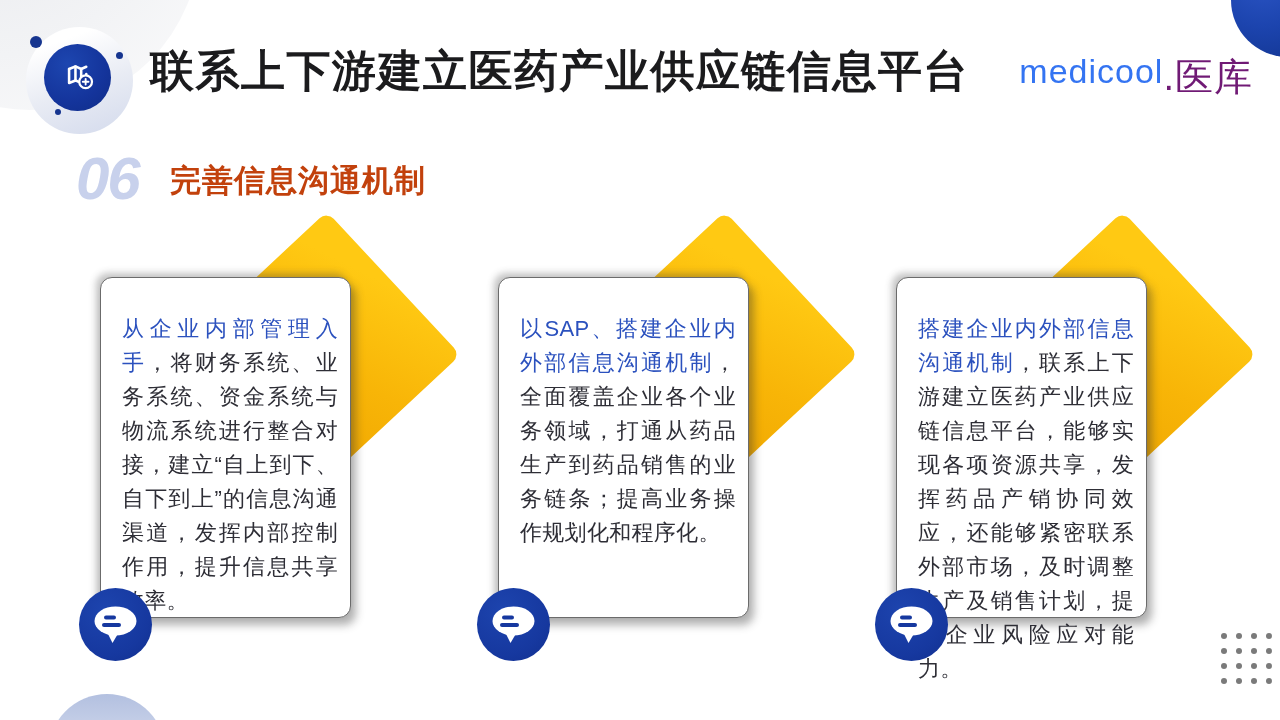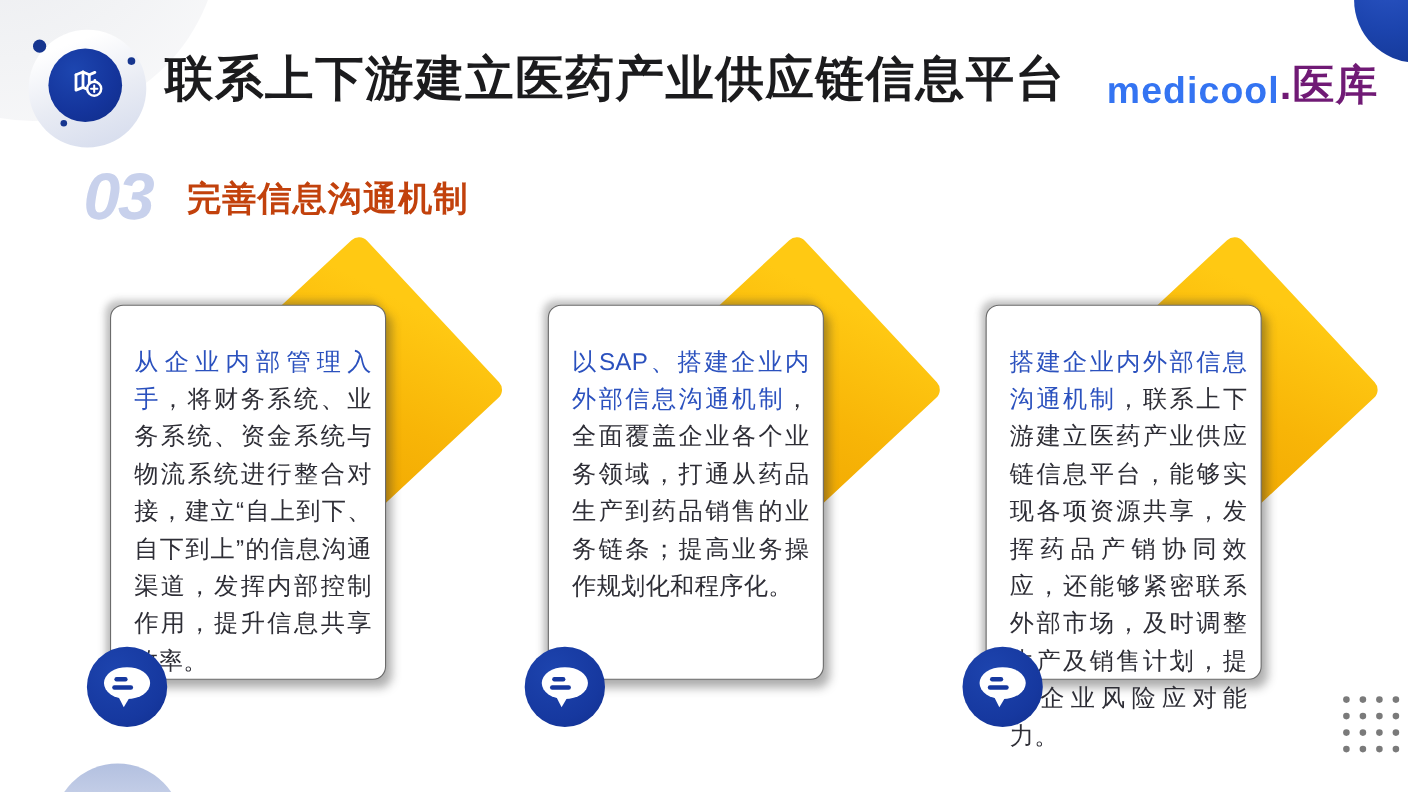--- a/index.html
+++ b/index.html
@@ -48,22 +48,22 @@
   .deco-dot.d3 { left: 55px;  top: 109px; width: 6px;  height: 6px;  }
 
   .page-title {
     position: absolute; left: 150px; top: 42px;
     font-size: 44px; font-weight: 800; letter-spacing: 1.5px;
     color: #1b1b1d; white-space: nowrap;
   }
 
   .brand {
     position: absolute; right: 27px; top: 52px;
-    font-weight: 700; color: #3474f2; white-space: nowrap;
-    display: flex; align-items: flex-end;
+    font-weight: 400; color: #3474f2; white-space: nowrap;
+    display: flex; align-items: flex-start;
   }
   .brand .latin { font-size: 34px; letter-spacing: 1px; }
   .brand .cjk   { font-size: 38px; letter-spacing: 1px; color: #701a75; }
 
   
   .section-number {
     position: absolute; left: 76px; top: 144px;
     font-size: 60px; font-style: italic; font-weight: 900;
     color: #c8d1ec; letter-spacing: -2px;
   }
@@ -143,21 +143,21 @@
   <span class="deco-dot d2"></span>
   <span class="deco-dot d3"></span>
 
   <h1 class="page-title">联系上下游建立医药产业供应链信息平台</h1>
 
   <div class="brand">
     <span class="latin">medicool</span>
     <span class="cjk">.医库</span>
   </div>
 
-  <div class="section-number">03</div>
+  <div class="section-number">06</div>
   <div class="section-title">完善信息沟通机制</div>
 
   <div class="col c1">
     <div class="diamond"></div>
     <div class="card">
       <p><span class="hl">从企业内部管理入手</span><span>，将财务系统、业务系统、资金系统与物流系统进行整合对接，建立“自上到下、自下到上”的信息沟通渠道，发挥内部控制作用，提升信息共享效率。</span></p>
     </div>
     <div class="bubble">
       <svg width="73" height="73" viewBox="0 0 73 73">
         <ellipse cx="36.5" cy="33" rx="21" ry="14.5" fill="#ffffff"></ellipse>

